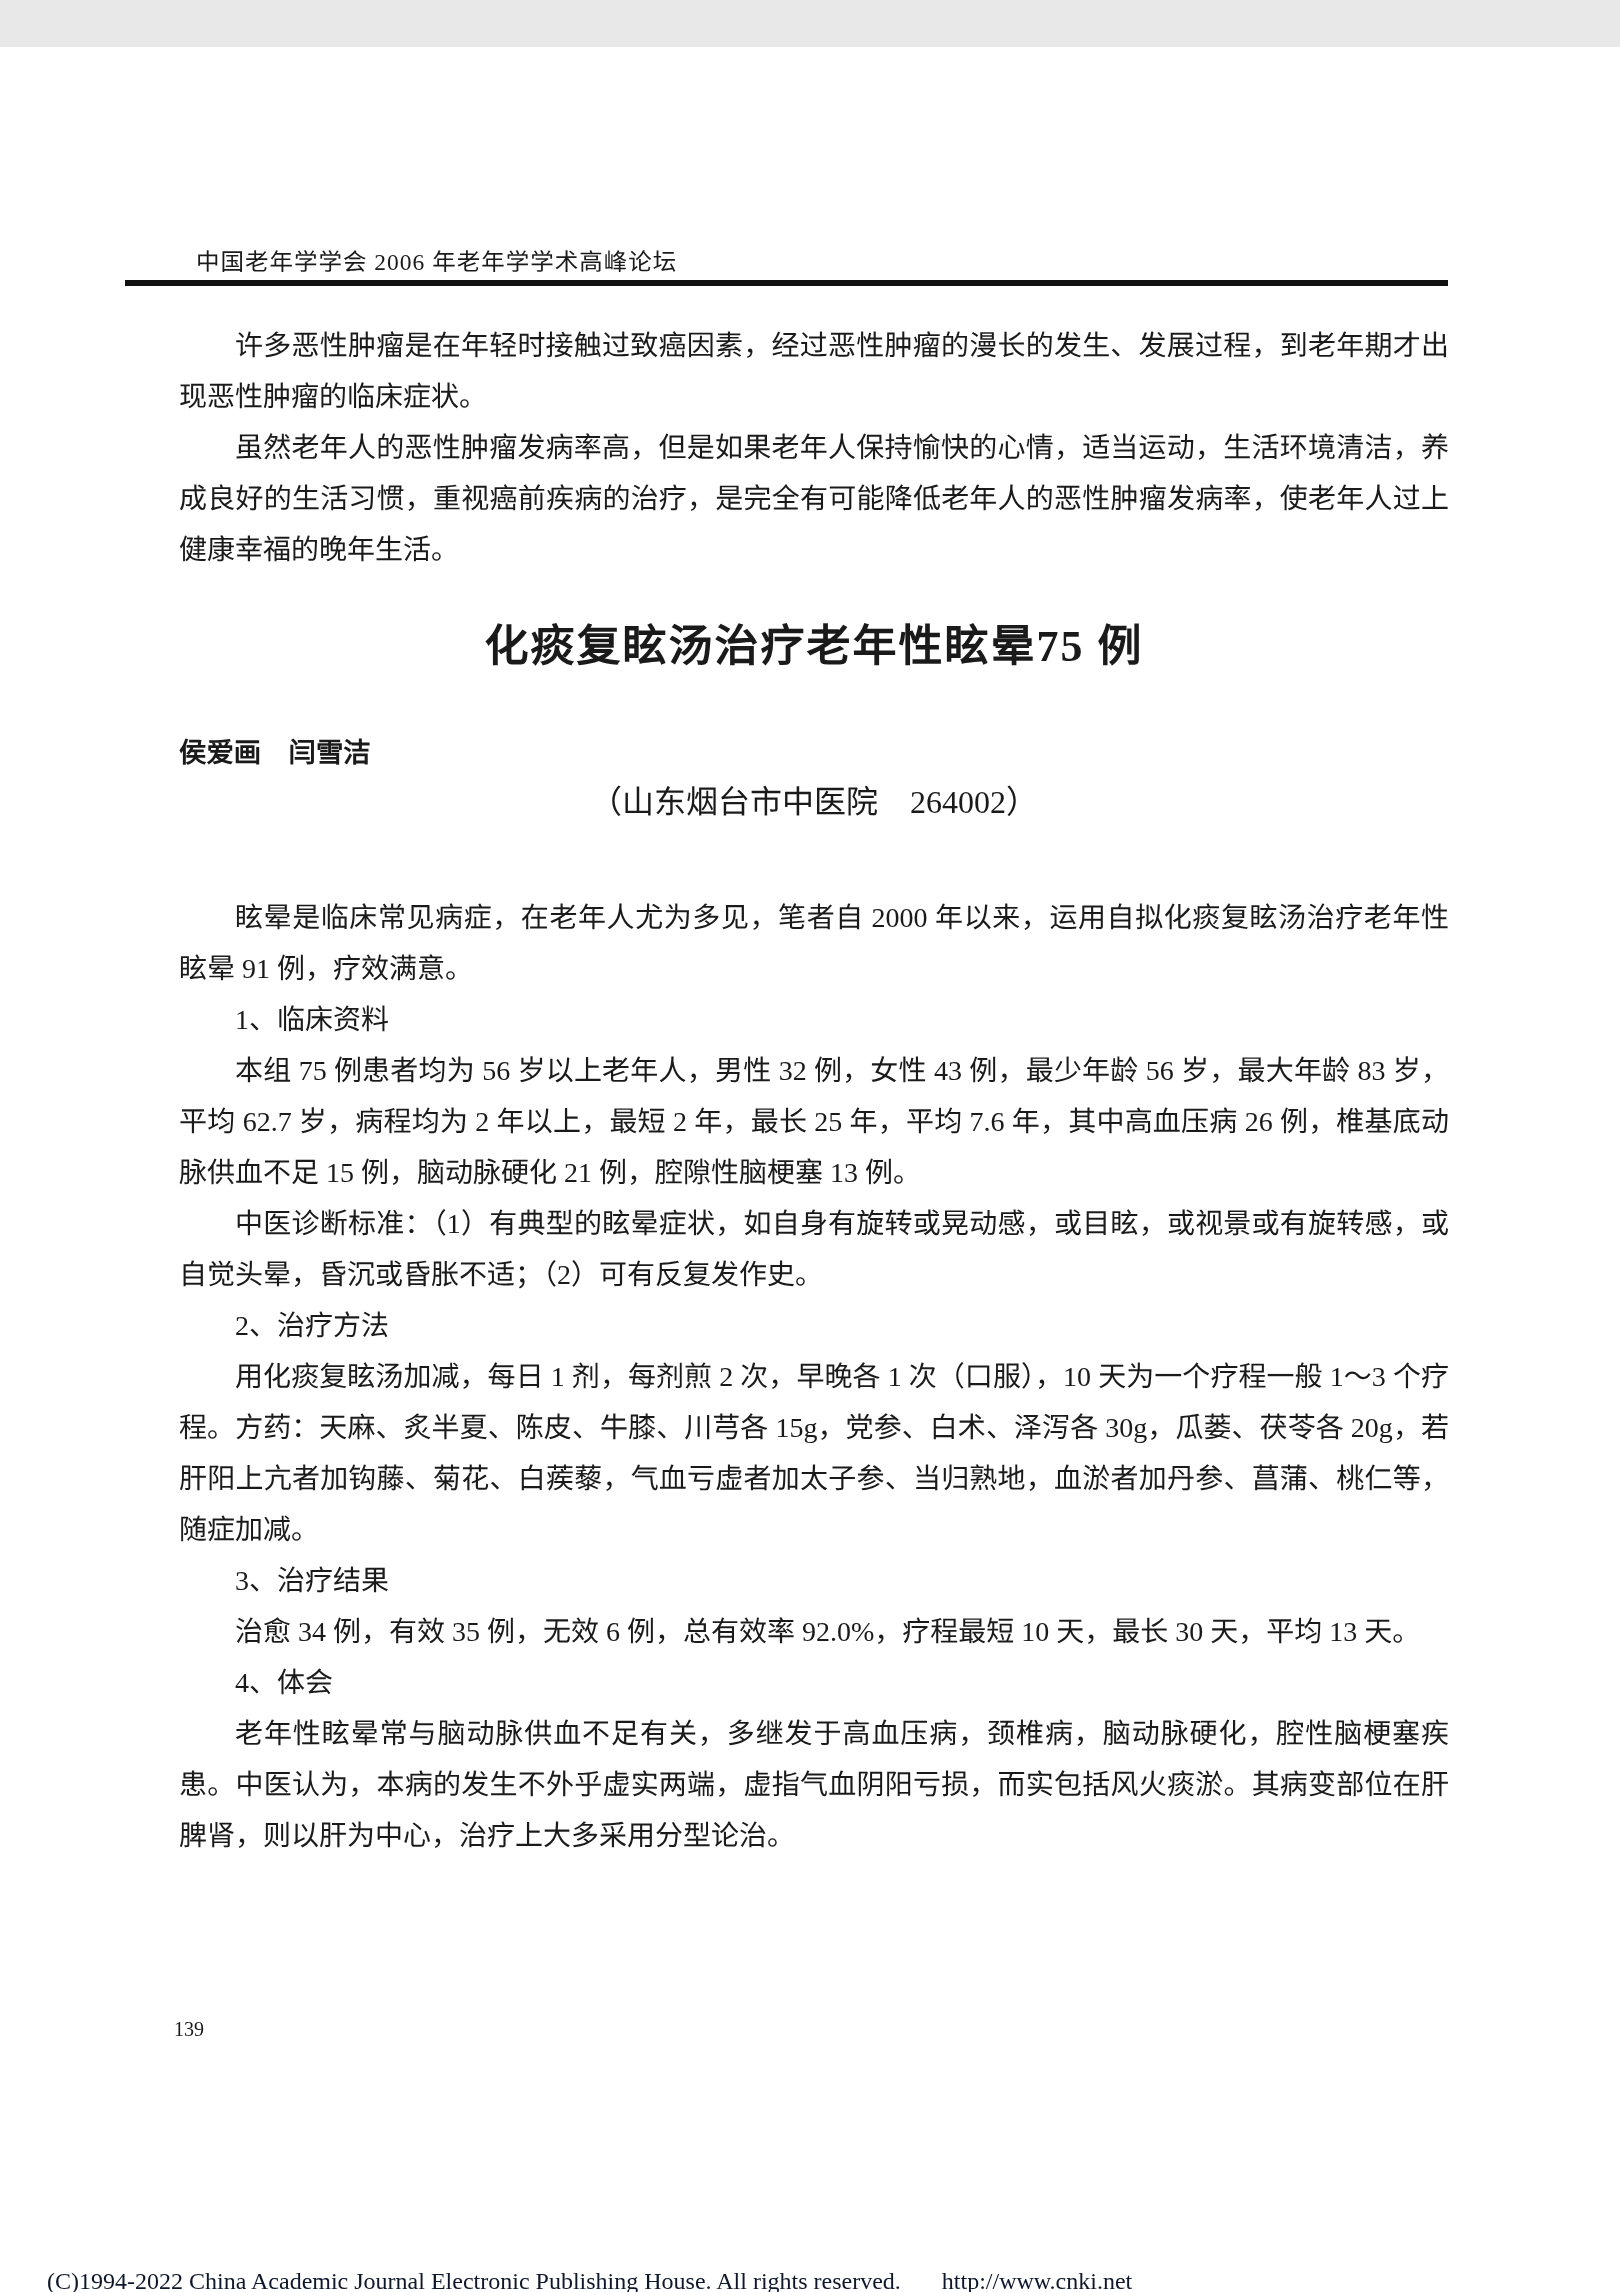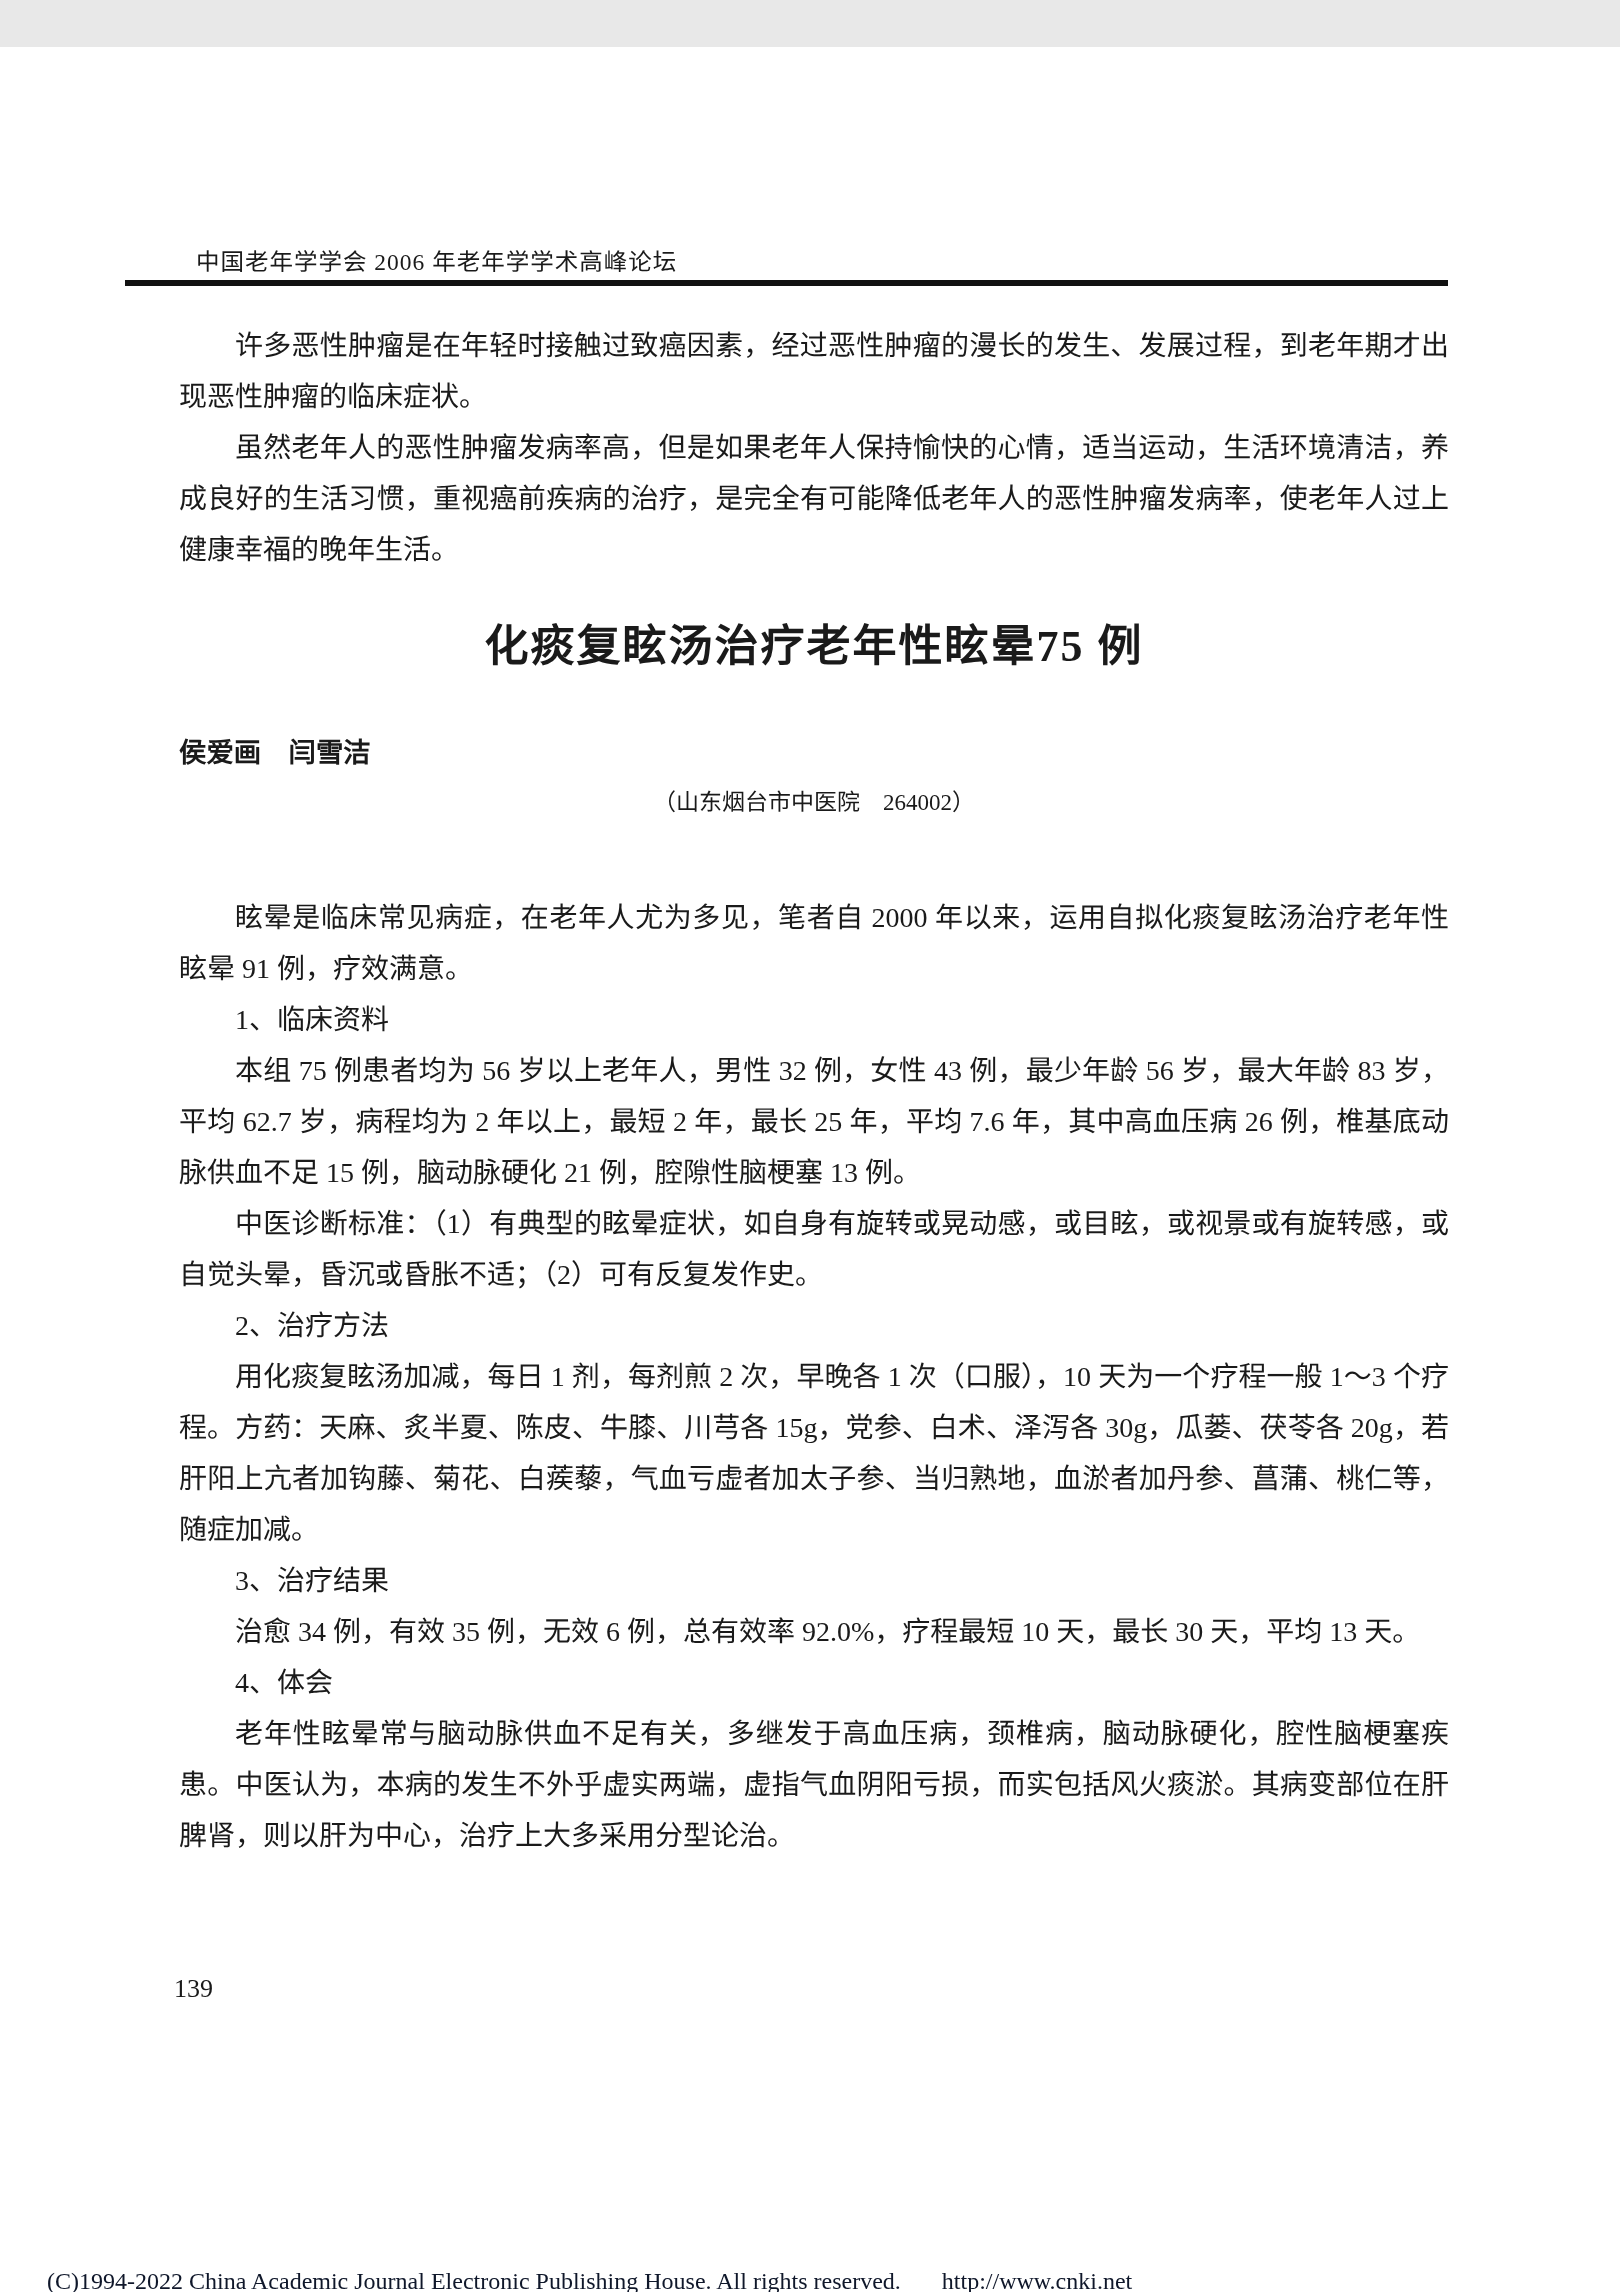--- a/index.html
+++ b/index.html
@@ -57,32 +57,32 @@
   }
   .article-authors {
     margin: 59px 0 0 0;
     font-size: 27.4px;
     font-weight: bold;
     line-height: 39px;
     text-align: left;
   }
   .article-affiliation {
     margin: 9.8px 0 0 0;
-    font-size: 23px;
+    font-size: 32px;
     line-height: 39px;
     text-align: center;
   }
   .article-body {
     margin-top: 70px;
   }
   .page-number {
     position: absolute;
     left: 174px;
-    top: 1924px;
-    font-size: 26px;
+    top: 1965px;
+    font-size: 20px;
     line-height: 35px;
   }
   .page-footer {
     position: absolute;
     left: 47px;
     top: 2217px;
     width: 1529px;
     font-size: 24px;
     line-height: 35px;
     color: #0f172a;

